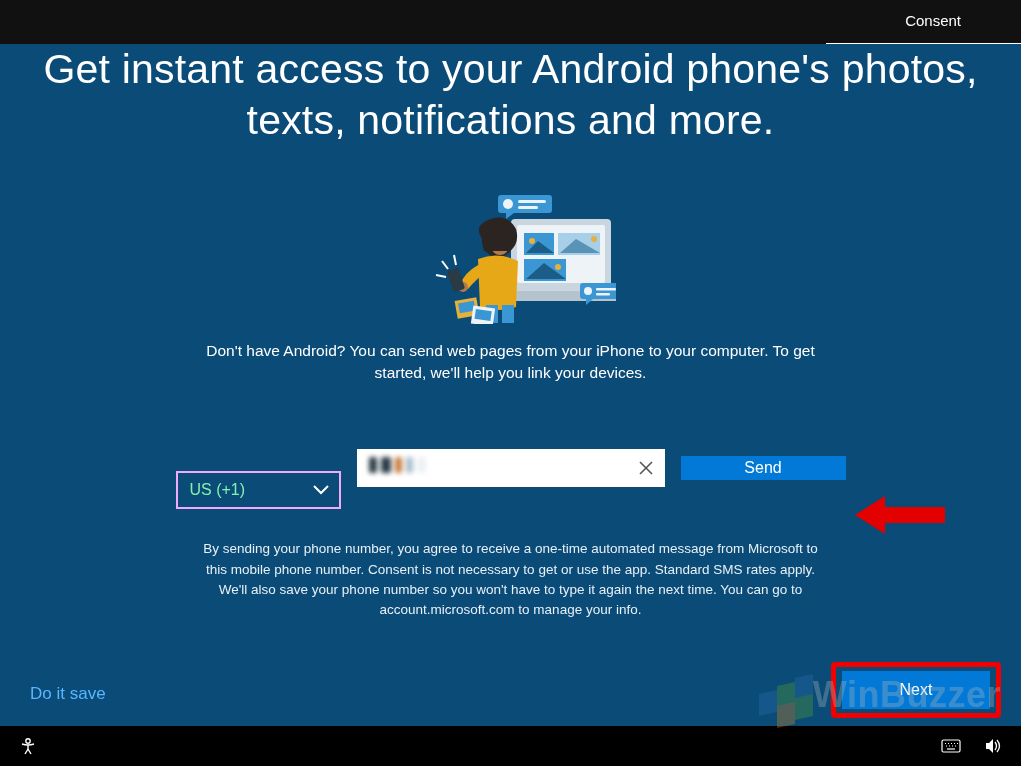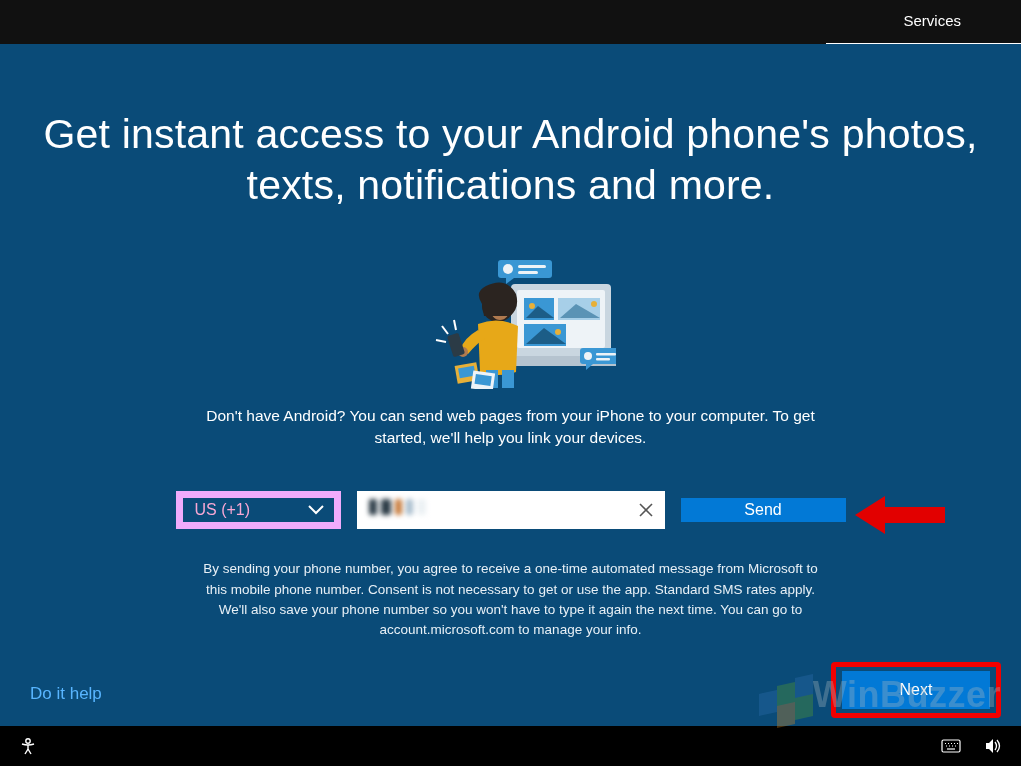--- a/index.html
+++ b/index.html
@@ -5,31 +5,31 @@
   * { box-sizing: border-box; margin: 0; padding: 0; }
   html, body { width: 1021px; height: 766px; font-family: "Segoe UI", Tahoma, sans-serif; overflow: hidden; }
   body { background: #000; display: flex; flex-direction: column; }
 
   
   .topbar { height: 44px; background: #111; display: flex; justify-content: flex-end; align-items: stretch; }
   .tab { color: #fff; font-size: 15px; padding: 12px 60px 0 60px; }
   .tab-underline { position: absolute; right: 0; top: 43px; width: 195px; height: 2px; background: #fff; }
 
   
-  .main { flex: 1; background: #0a4b78; position: relative; color: #fff; padding-top: 65px; }
+  .main { flex: 1; background: #0a4b78; position: relative; color: #fff; }
   .headline { text-align: center; font-weight: 300; font-size: 41px; line-height: 1.25; padding: 0 20px; letter-spacing: 0.2px; }
 
   .illus-wrap { display: flex; justify-content: center; margin-top: 42px; }
   .illus { width: 210px; height: 135px; position: relative; }
 
   .subtitle { text-align: center; font-size: 15.5px; line-height: 1.45; margin: 16px auto 0; max-width: 620px; }
 
   
   .formrow { display: flex; justify-content: center; gap: 16px; margin-top: 42px; align-items: center; }
-  .country { width: 165px; height: 38px; border: 7px solid #f0abfc; background: transparent; color: #f9a8d4; display: flex; align-items: center; justify-content: space-between; padding: 0 10px 0 12px; font-size: 16px; cursor: pointer; }
+  .country { width: 165px; height: 38px; border: 2px solid #f0abfc; background: transparent; color: #86efac; display: flex; align-items: center; justify-content: space-between; padding: 0 10px 0 12px; font-size: 16px; cursor: pointer; margin-top: 45px; }
   .chevron { width: 16px; height: 10px; }
   .phone-wrap { position: relative; width: 308px; height: 38px; }
   .phone { width: 100%; height: 100%; border: 2px solid #fff; background: #fff; color: #222; font-size: 16px; padding: 0 40px 0 12px; }
   .clear-x { position: absolute; right: 8px; top: 50%; transform: translateY(-50%); width: 22px; height: 22px; display: flex; align-items: center; justify-content: center; color: #555; font-size: 18px; cursor: pointer; }
   .send { width: 165px; height: 24px; background: #0279d6; border: 1px solid #0279d6; color: #fff; font-size: 16px; cursor: pointer; }
 
   
   .arrow-wrap { position: absolute; left: 855px; top: 448px; }
   .red-arrow { fill: #e20000; }
 
@@ -58,21 +58,21 @@
   .blurred span:nth-child(1){ background:#2b3b46; width:8px;}
   .blurred span:nth-child(2){ background:#2b3b46;}
   .blurred span:nth-child(3){ background:#c77b3b; width:7px;}
   .blurred span:nth-child(4){ background:#a8bdcd; width:7px;}
   .blurred span:nth-child(5){ background:#dfe7ec; width:9px; opacity:.6;}
 </style>
 </head>
 <body>
 
 <div class="topbar">
-  <div class="tab">Services</div>
+  <div class="tab">Consent</div>
 </div>
 <div class="tab-underline"></div>
 
 <div class="main">
 
   <div class="headline">Get instant access to your Android phone's photos, texts, notifications and more.</div>
 
   <div class="illus-wrap">
     <div class="illus">
       <svg viewBox="0 0 210 135" width="210" height="135">
@@ -160,21 +160,21 @@
   </div>
 
   <div class="arrow-wrap">
     <svg width="90" height="46" viewBox="0 0 90 46">
       <polygon class="red-arrow" points="0,23 30,4 30,15 90,15 90,31 30,31 30,42"></polygon>
     </svg>
   </div>
 
   <div class="disclaimer">By sending your phone number, you agree to receive a one-time automated message from Microsoft to this mobile phone number.  Consent is not necessary to get or use the app.  Standard SMS rates apply. We'll also save your phone number so you won't have to type it again the next time. You can go to account.microsoft.com to manage your info.</div>
 
-  <div class="doitlater">Do it help</div>
+  <div class="doitlater">Do it save</div>
 
   <div class="next-hl">
     <button class="next">Next</button>
   </div>
 
   <div class="watermark">
     <div class="wm-logo">
       <div class="cube" style="left:4px;top:26px;background:#2f6fb0;"></div>
       <div class="cube" style="left:22px;top:18px;background:#5aa02c;"></div>
       <div class="cube" style="left:22px;top:38px;background:#d88a1e;"></div>

